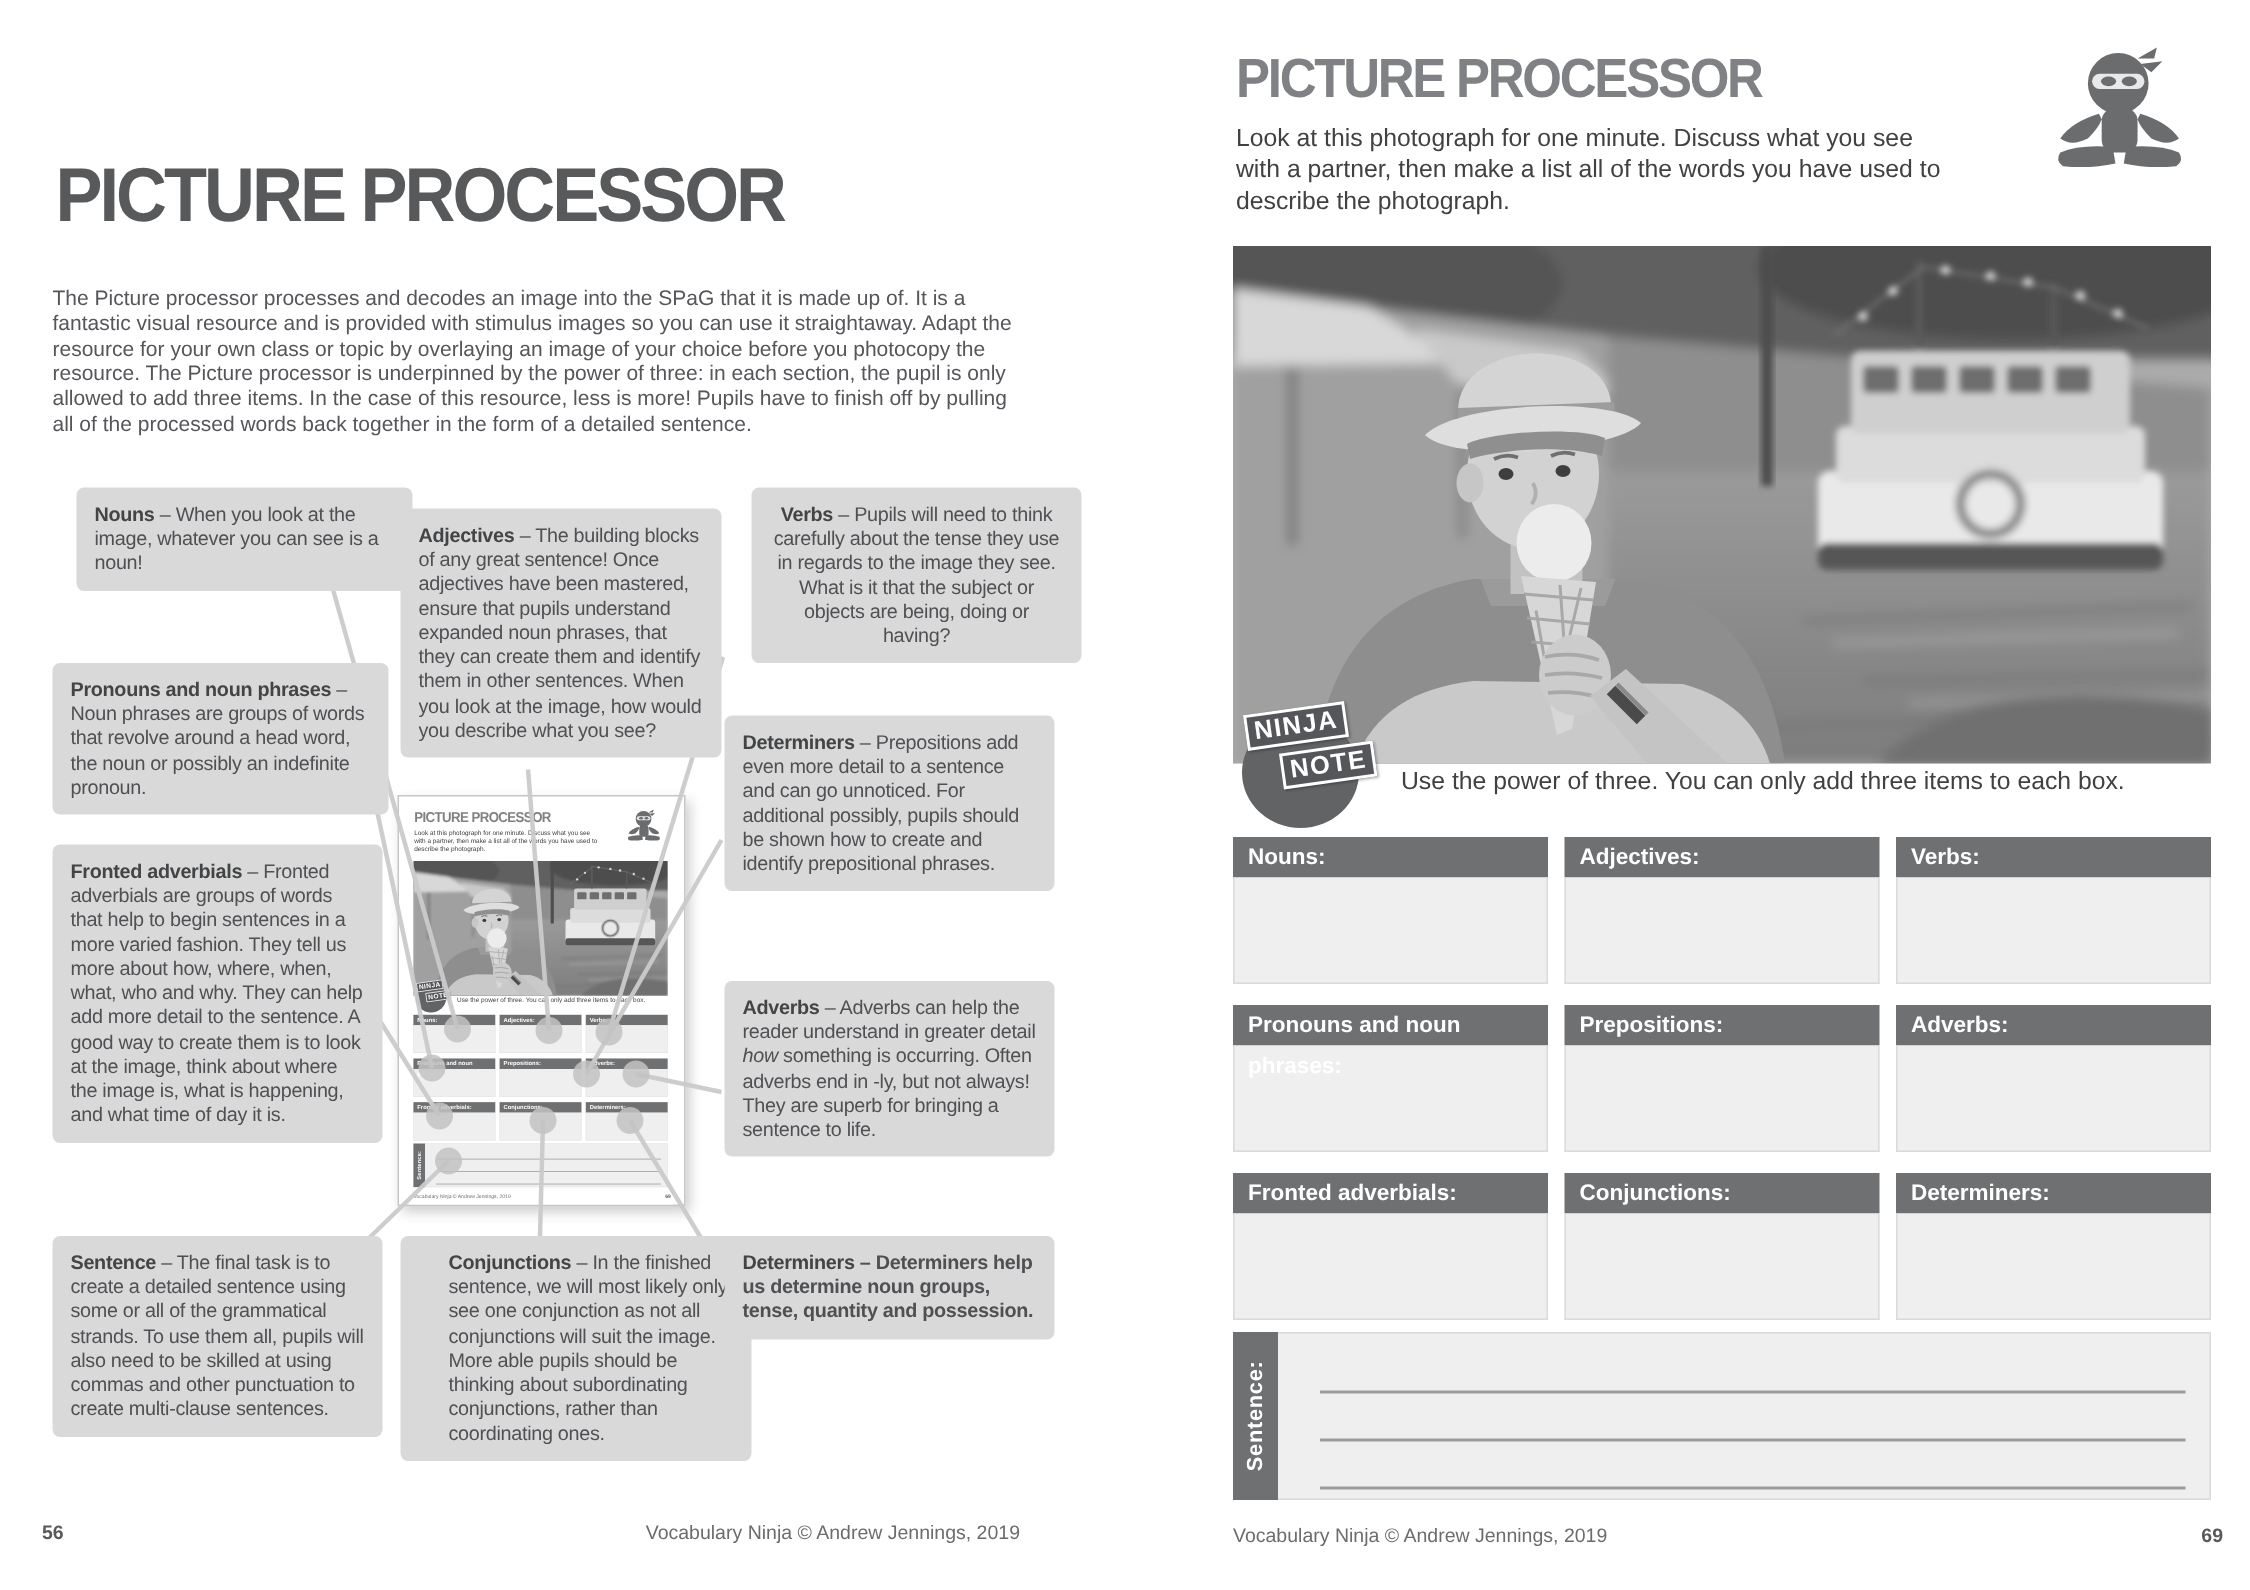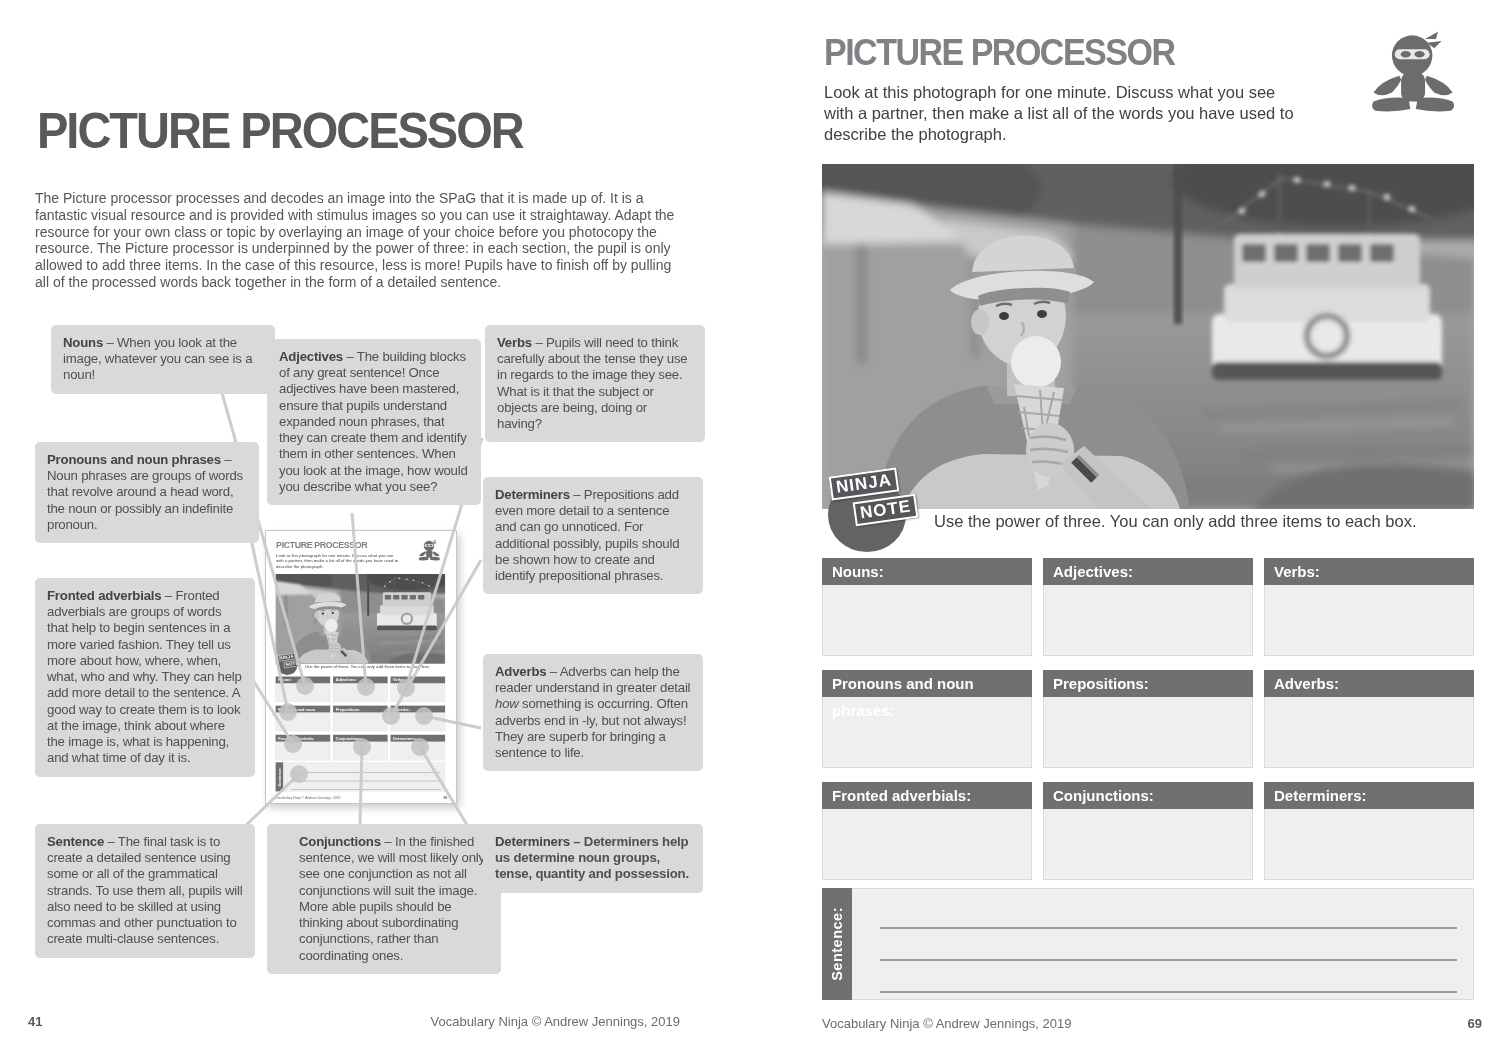--- a/index.html
+++ b/index.html
@@ -12,24 +12,24 @@
              transform:scaleY(1.08);transform-origin:left top;white-space:nowrap;}
   .left-page .big-title{left:37px;top:100px;font-size:47px;}
   .intro{position:absolute;left:35px;top:190px;width:642px;font-size:14px;
          line-height:1.2;color:#55565a;}
 
   .callout{position:absolute;background:#d9d9d9;border-radius:5px;padding:10px 12px;
            font-size:13.2px;line-height:1.23;color:#4f5053;letter-spacing:-0.2px;z-index:3;}
   .callout b{color:#434446;}
   .co-nouns{left:35px;top:325px;width:200px;margin-left:16px;}
   .co-adjectives{left:267px;top:339px;width:190px;}
-  .co-verbs{left:485px;top:325px;width:196px;}
+  .co-verbs{left:501px;top:325px;width:196px;text-align:center;}
   .co-pronouns{left:35px;top:426px;width:200px;margin-top:16px;}
   .co-prepositions{left:483px;top:477px;width:196px;}
-  .co-fronted{left:35px;top:578px;width:196px;}
+  .co-fronted{left:35px;top:563px;width:196px;}
   .co-adverbs{left:483px;top:654px;width:196px;}
   .co-sentence{left:35px;top:824px;width:196px;}
   .co-conjunctions{left:267px;top:824px;width:190px;padding-left:32px;}
   .co-determiners{left:483px;top:824px;width:196px;font-weight:bold;}
 
   .connectors{position:absolute;left:0;top:0;width:760px;height:1060px;z-index:2;pointer-events:none;}
 
   .thumb{position:absolute;left:265px;top:530px;width:190px;height:272px;background:#fff;
          border:1px solid #c6c6c6;box-shadow:3px 4px 8px rgba(0,0,0,.2);overflow:hidden;z-index:1;}
   .thumb .sheet{position:absolute;left:7px;top:2px;transform:scale(0.26);transform-origin:0 0;}
@@ -325,21 +325,21 @@
           </div>
       </div>
       <div class="sheet-footer">
         <span class="credit">Vocabulary Ninja © Andrew Jennings, 2019</span>
         <span class="pagenum">69</span>
       </div>
     </div>
   </div>
 
   <div class="page-footer-left">
-    <span class="pagenum">41</span>
+    <span class="pagenum">56</span>
     <span class="credit">Vocabulary Ninja © Andrew Jennings, 2019</span>
   </div>
 </div>
 
 <div class="right-page">
   <div class="sheet">
     <div class="sheet-title">PICTURE PROCESSOR</div>
     <svg class="ninja-icon" viewBox="0 0 100 100">
       <g fill="#6b6c6e">
         <path d="M62 12 L76 4 L74 12 Z"></path>

